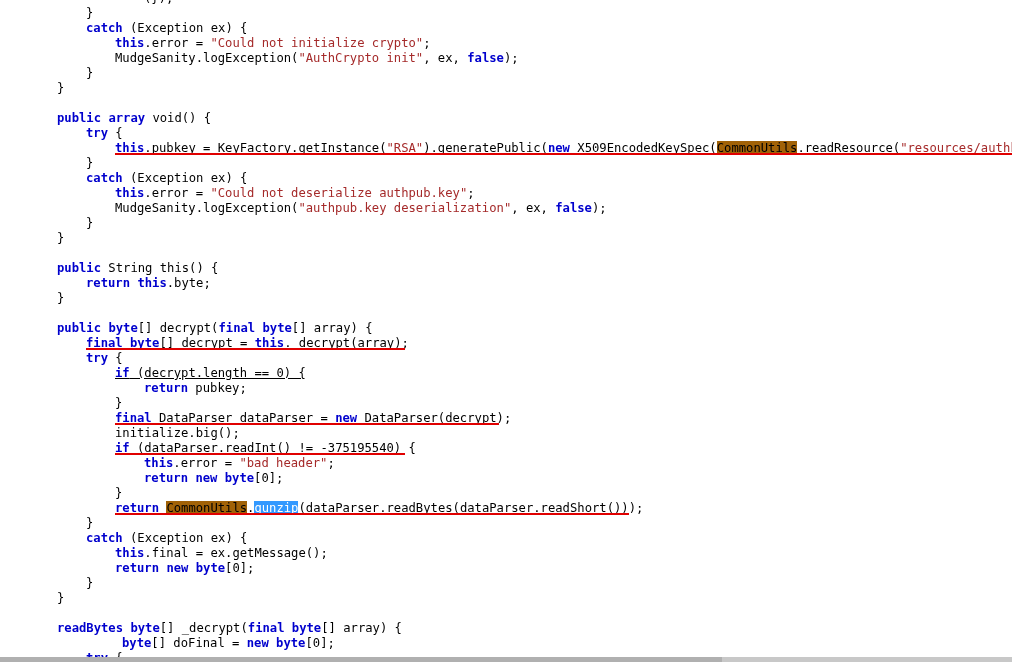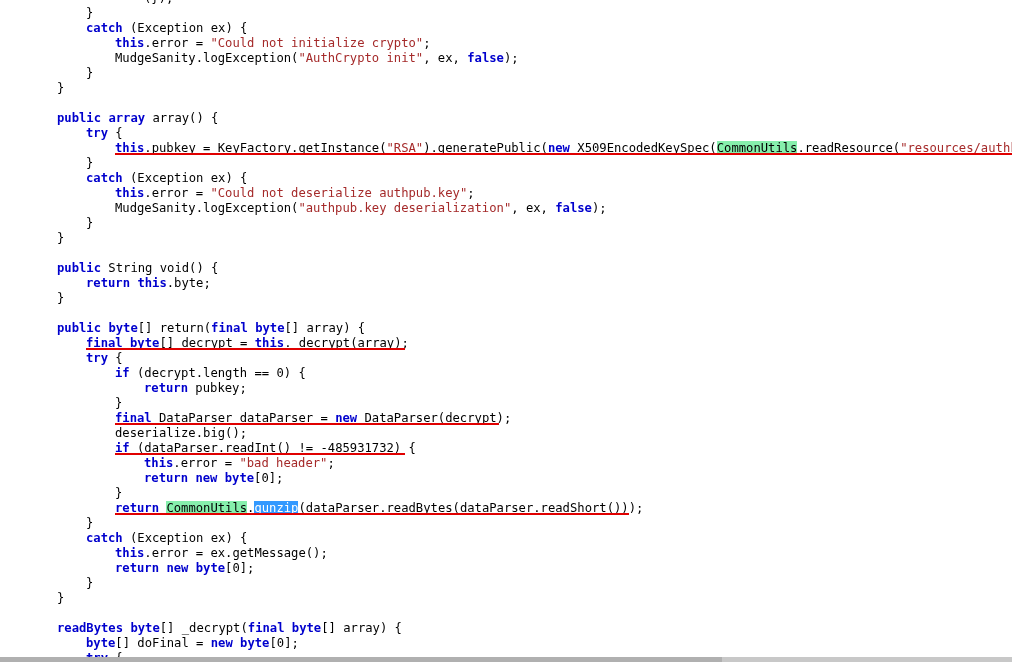--- a/index.html
+++ b/index.html
@@ -51,21 +51,21 @@
     letter-spacing: 0px;
     position: relative;
   }
 
   
   .kw   { color: #0000cd; font-weight: bold; }   
   .str  { color: #a52a2a; }
   .pl   { color: #000000; }
 
   .occ {
-    background: #86efac;   
+    background: #a16207;   
   }
 
   .sel {
     background: #3399ff;   
     color: #ffffff;
   }
 
   
   #hscroll {
     position: absolute;
@@ -91,55 +91,55 @@
   <div id="code-surface">
     <div id="code-lines">
         <div class="ln"><span style="padding-left: 116px; display: inline-block;"><span style="position: relative; display: inline-block;"><span class="pl">(});</span></span></span></div>
         <div class="ln"><span style="padding-left: 58px; display: inline-block;"><span style="position: relative; display: inline-block;"><span class="pl">}</span></span></span></div>
         <div class="ln"><span style="padding-left: 58px; display: inline-block;"><span style="position: relative; display: inline-block;"><span class="kw">catch</span><span class="pl"> (Exception ex) {</span></span></span></div>
         <div class="ln"><span style="padding-left: 87px; display: inline-block;"><span style="position: relative; display: inline-block;"><span class="kw">this</span><span class="pl">.error = </span><span class="str">"Could not initialize crypto"</span><span class="pl">;</span></span></span></div>
         <div class="ln"><span style="padding-left: 87px; display: inline-block;"><span style="position: relative; display: inline-block;"><span class="pl">MudgeSanity.logException(</span><span class="str">"AuthCrypto init"</span><span class="pl">, ex, </span><span class="kw">false</span><span class="pl">);</span></span></span></div>
         <div class="ln"><span style="padding-left: 58px; display: inline-block;"><span style="position: relative; display: inline-block;"><span class="pl">}</span></span></span></div>
         <div class="ln"><span style="padding-left: 29px; display: inline-block;"><span style="position: relative; display: inline-block;"><span class="pl">}</span></span></span></div>
         <div class="ln"><span style="padding-left: 0px; display: inline-block;">&nbsp;</span></div>
-        <div class="ln"><span style="padding-left: 29px; display: inline-block;"><span style="position: relative; display: inline-block;"><span class="kw">public</span><span class="pl"> </span><span class="kw">array</span><span class="pl"> array() {</span></span></span></div>
+        <div class="ln"><span style="padding-left: 29px; display: inline-block;"><span style="position: relative; display: inline-block;"><span class="kw">public</span><span class="pl"> </span><span class="kw">array</span><span class="pl"> void() {</span></span></span></div>
         <div class="ln"><span style="padding-left: 58px; display: inline-block;"><span style="position: relative; display: inline-block;"><span class="kw">try</span><span class="pl"> {</span></span></span></div>
         <div class="ln"><span style="padding-left: 87px; display: inline-block;"><span style="position: relative; display: inline-block;"><span class="kw">this</span><span class="pl">.pubkey = KeyFactory.getInstance(</span><span class="str">"RSA"</span><span class="pl">).generatePublic(</span><span class="kw">new</span><span class="pl"> X509EncodedKeySpec(</span><span class="occ">CommonUtils</span><span class="pl">.readResource(</span><span class="str">"resources/authkey.pub"</span><span style="position: absolute; left: 0px; width: 977.4px; bottom: 1px; height: 2px; background: rgb(224, 0, 0);"></span></span></span></div>
         <div class="ln"><span style="padding-left: 58px; display: inline-block;"><span style="position: relative; display: inline-block;"><span class="pl">}</span></span></span></div>
         <div class="ln"><span style="padding-left: 58px; display: inline-block;"><span style="position: relative; display: inline-block;"><span class="kw">catch</span><span class="pl"> (Exception ex) {</span></span></span></div>
         <div class="ln"><span style="padding-left: 87px; display: inline-block;"><span style="position: relative; display: inline-block;"><span class="kw">this</span><span class="pl">.error = </span><span class="str">"Could not deserialize authpub.key"</span><span class="pl">;</span></span></span></div>
         <div class="ln"><span style="padding-left: 87px; display: inline-block;"><span style="position: relative; display: inline-block;"><span class="pl">MudgeSanity.logException(</span><span class="str">"authpub.key deserialization"</span><span class="pl">, ex, </span><span class="kw">false</span><span class="pl">);</span></span></span></div>
         <div class="ln"><span style="padding-left: 58px; display: inline-block;"><span style="position: relative; display: inline-block;"><span class="pl">}</span></span></span></div>
         <div class="ln"><span style="padding-left: 29px; display: inline-block;"><span style="position: relative; display: inline-block;"><span class="pl">}</span></span></span></div>
         <div class="ln"><span style="padding-left: 0px; display: inline-block;">&nbsp;</span></div>
-        <div class="ln"><span style="padding-left: 29px; display: inline-block;"><span style="position: relative; display: inline-block;"><span class="kw">public</span><span class="pl"> String void() {</span></span></span></div>
+        <div class="ln"><span style="padding-left: 29px; display: inline-block;"><span style="position: relative; display: inline-block;"><span class="kw">public</span><span class="pl"> String this() {</span></span></span></div>
         <div class="ln"><span style="padding-left: 58px; display: inline-block;"><span style="position: relative; display: inline-block;"><span class="kw">return</span><span class="pl"> </span><span class="kw">this</span><span class="pl">.byte;</span></span></span></div>
         <div class="ln"><span style="padding-left: 29px; display: inline-block;"><span style="position: relative; display: inline-block;"><span class="pl">}</span></span></span></div>
         <div class="ln"><span style="padding-left: 0px; display: inline-block;">&nbsp;</span></div>
-        <div class="ln"><span style="padding-left: 29px; display: inline-block;"><span style="position: relative; display: inline-block;"><span class="kw">public</span><span class="pl"> </span><span class="kw">byte</span><span class="pl">[] return(</span><span class="kw">final</span><span class="pl"> </span><span class="kw">byte</span><span class="pl">[] array) {</span></span></span></div>
+        <div class="ln"><span style="padding-left: 29px; display: inline-block;"><span style="position: relative; display: inline-block;"><span class="kw">public</span><span class="pl"> </span><span class="kw">byte</span><span class="pl">[] decrypt(</span><span class="kw">final</span><span class="pl"> </span><span class="kw">byte</span><span class="pl">[] array) {</span></span></span></div>
         <div class="ln"><span style="padding-left: 58px; display: inline-block;"><span style="position: relative; display: inline-block;"><span class="kw">final</span><span class="pl"> </span><span class="kw">byte</span><span class="pl">[] decrypt = </span><span class="kw">this</span><span class="pl">._decrypt(array);</span><span style="position: absolute; left: 0px; width: 318.56px; bottom: 1px; height: 2px; background: rgb(224, 0, 0);"></span></span></span></div>
         <div class="ln"><span style="padding-left: 58px; display: inline-block;"><span style="position: relative; display: inline-block;"><span class="kw">try</span><span class="pl"> {</span></span></span></div>
-        <div class="ln"><span style="padding-left: 87px; display: inline-block;"><span style="position: relative; display: inline-block;"><span class="kw">if</span><span class="pl"> (decrypt.length == 0) {</span></span></span></div>
+        <div class="ln"><span style="padding-left: 87px; display: inline-block;"><span style="position: relative; display: inline-block; text-decoration: underline;"><span class="kw">if</span><span class="pl"> (decrypt.length == 0) {</span></span></span></div>
         <div class="ln"><span style="padding-left: 116px; display: inline-block;"><span style="position: relative; display: inline-block;"><span class="kw">return</span><span class="pl"> pubkey;</span></span></span></div>
         <div class="ln"><span style="padding-left: 87px; display: inline-block;"><span style="position: relative; display: inline-block;"><span class="pl">}</span></span></span></div>
         <div class="ln"><span style="padding-left: 87px; display: inline-block;"><span style="position: relative; display: inline-block;"><span class="kw">final</span><span class="pl"> DataParser dataParser = </span><span class="kw">new</span><span class="pl"> DataParser(decrypt);</span><span style="position: absolute; left: 0px; width: 383.72px; bottom: 1px; height: 2px; background: rgb(224, 0, 0);"></span></span></span></div>
-        <div class="ln"><span style="padding-left: 87px; display: inline-block;"><span style="position: relative; display: inline-block;"><span class="pl">deserialize.big();</span></span></span></div>
-        <div class="ln"><span style="padding-left: 87px; display: inline-block;"><span style="position: relative; display: inline-block;"><span class="kw">if</span><span class="pl"> (dataParser.readInt() != -485931732) {</span><span style="position: absolute; left: 0px; width: 289.6px; bottom: 1px; height: 2px; background: rgb(224, 0, 0);"></span></span></span></div>
+        <div class="ln"><span style="padding-left: 87px; display: inline-block;"><span style="position: relative; display: inline-block;"><span class="pl">initialize.big();</span></span></span></div>
+        <div class="ln"><span style="padding-left: 87px; display: inline-block;"><span style="position: relative; display: inline-block;"><span class="kw">if</span><span class="pl"> (dataParser.readInt() != -375195540) {</span><span style="position: absolute; left: 0px; width: 289.6px; bottom: 1px; height: 2px; background: rgb(224, 0, 0);"></span></span></span></div>
         <div class="ln"><span style="padding-left: 116px; display: inline-block;"><span style="position: relative; display: inline-block;"><span class="kw">this</span><span class="pl">.error = </span><span class="str">"bad header"</span><span class="pl">;</span></span></span></div>
         <div class="ln"><span style="padding-left: 116px; display: inline-block;"><span style="position: relative; display: inline-block;"><span class="kw">return</span><span class="pl"> </span><span class="kw">new</span><span class="pl"> </span><span class="kw">byte</span><span class="pl">[0];</span></span></span></div>
         <div class="ln"><span style="padding-left: 87px; display: inline-block;"><span style="position: relative; display: inline-block;"><span class="pl">}</span></span></span></div>
         <div class="ln"><span style="padding-left: 87px; display: inline-block;"><span style="position: relative; display: inline-block;"><span class="kw">return</span><span class="pl"> </span><span class="occ">CommonUtils</span><span class="pl">.</span><span class="sel">gunzip</span><span class="pl">(dataParser.readBytes(dataParser.readShort()));</span><span style="position: absolute; left: 0px; width: 514.04px; bottom: 1px; height: 2px; background: rgb(224, 0, 0);"></span></span></span></div>
         <div class="ln"><span style="padding-left: 58px; display: inline-block;"><span style="position: relative; display: inline-block;"><span class="pl">}</span></span></span></div>
         <div class="ln"><span style="padding-left: 58px; display: inline-block;"><span style="position: relative; display: inline-block;"><span class="kw">catch</span><span class="pl"> (Exception ex) {</span></span></span></div>
-        <div class="ln"><span style="padding-left: 87px; display: inline-block;"><span style="position: relative; display: inline-block;"><span class="kw">this</span><span class="pl">.error = ex.getMessage();</span></span></span></div>
+        <div class="ln"><span style="padding-left: 87px; display: inline-block;"><span style="position: relative; display: inline-block;"><span class="kw">this</span><span class="pl">.final = ex.getMessage();</span></span></span></div>
         <div class="ln"><span style="padding-left: 87px; display: inline-block;"><span style="position: relative; display: inline-block;"><span class="kw">return</span><span class="pl"> </span><span class="kw">new</span><span class="pl"> </span><span class="kw">byte</span><span class="pl">[0];</span></span></span></div>
         <div class="ln"><span style="padding-left: 58px; display: inline-block;"><span style="position: relative; display: inline-block;"><span class="pl">}</span></span></span></div>
         <div class="ln"><span style="padding-left: 29px; display: inline-block;"><span style="position: relative; display: inline-block;"><span class="pl">}</span></span></span></div>
         <div class="ln"><span style="padding-left: 0px; display: inline-block;">&nbsp;</span></div>
         <div class="ln"><span style="padding-left: 29px; display: inline-block;"><span style="position: relative; display: inline-block;"><span class="kw">readBytes</span><span class="pl"> </span><span class="kw">byte</span><span class="pl">[] _decrypt(</span><span class="kw">final</span><span class="pl"> </span><span class="kw">byte</span><span class="pl">[] array) {</span></span></span></div>
-        <div class="ln"><span style="padding-left: 58px; display: inline-block;"><span style="position: relative; display: inline-block;"><span class="kw">byte</span><span class="pl">[] doFinal = </span><span class="kw">new</span><span class="pl"> </span><span class="kw">byte</span><span class="pl">[0];</span></span></span></div>
+        <div class="ln"><span style="padding-left: 58px; display: inline-block;"><span style="position: relative; display: inline-block; margin-left: 36px;"><span class="kw">byte</span><span class="pl">[] doFinal = </span><span class="kw">new</span><span class="pl"> </span><span class="kw">byte</span><span class="pl">[0];</span></span></span></div>
         <div class="ln"><span style="padding-left: 58px; display: inline-block;"><span style="position: relative; display: inline-block;"><span class="kw">try</span><span class="pl"> {</span></span></span></div>
       </div>
   </div>
   <div id="hscroll">
     <div id="hscroll-thumb"></div>
   </div>
 </div>
 
 </body></html>

